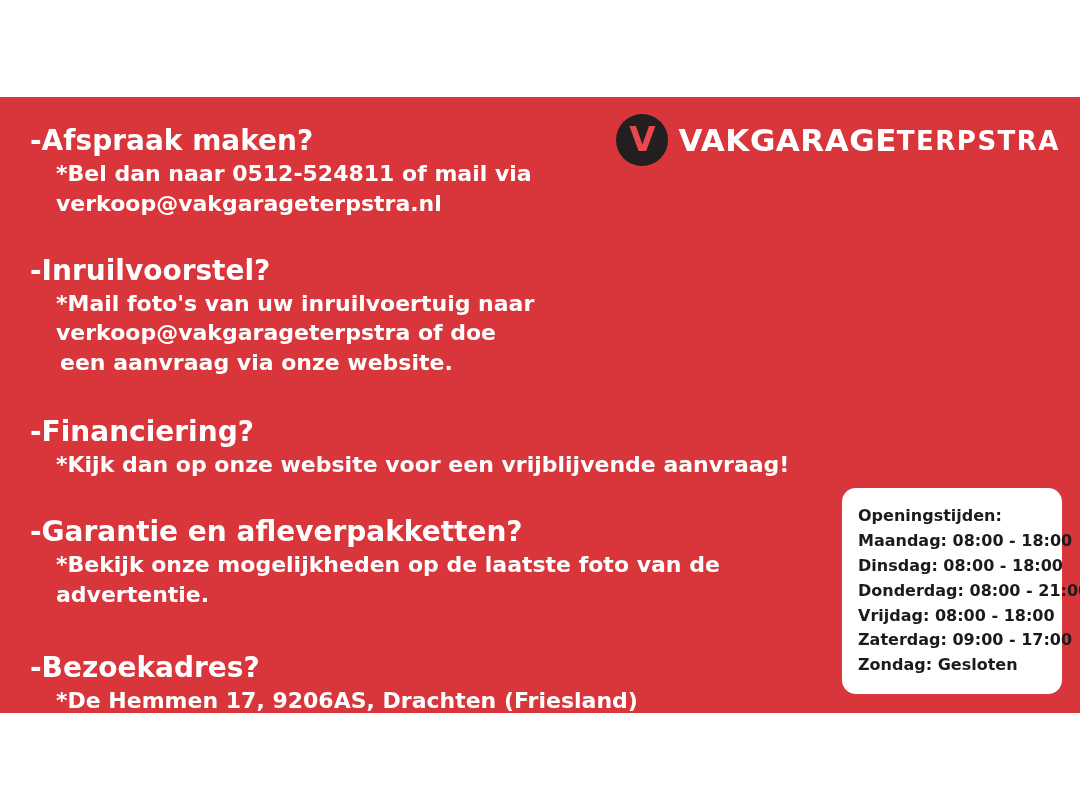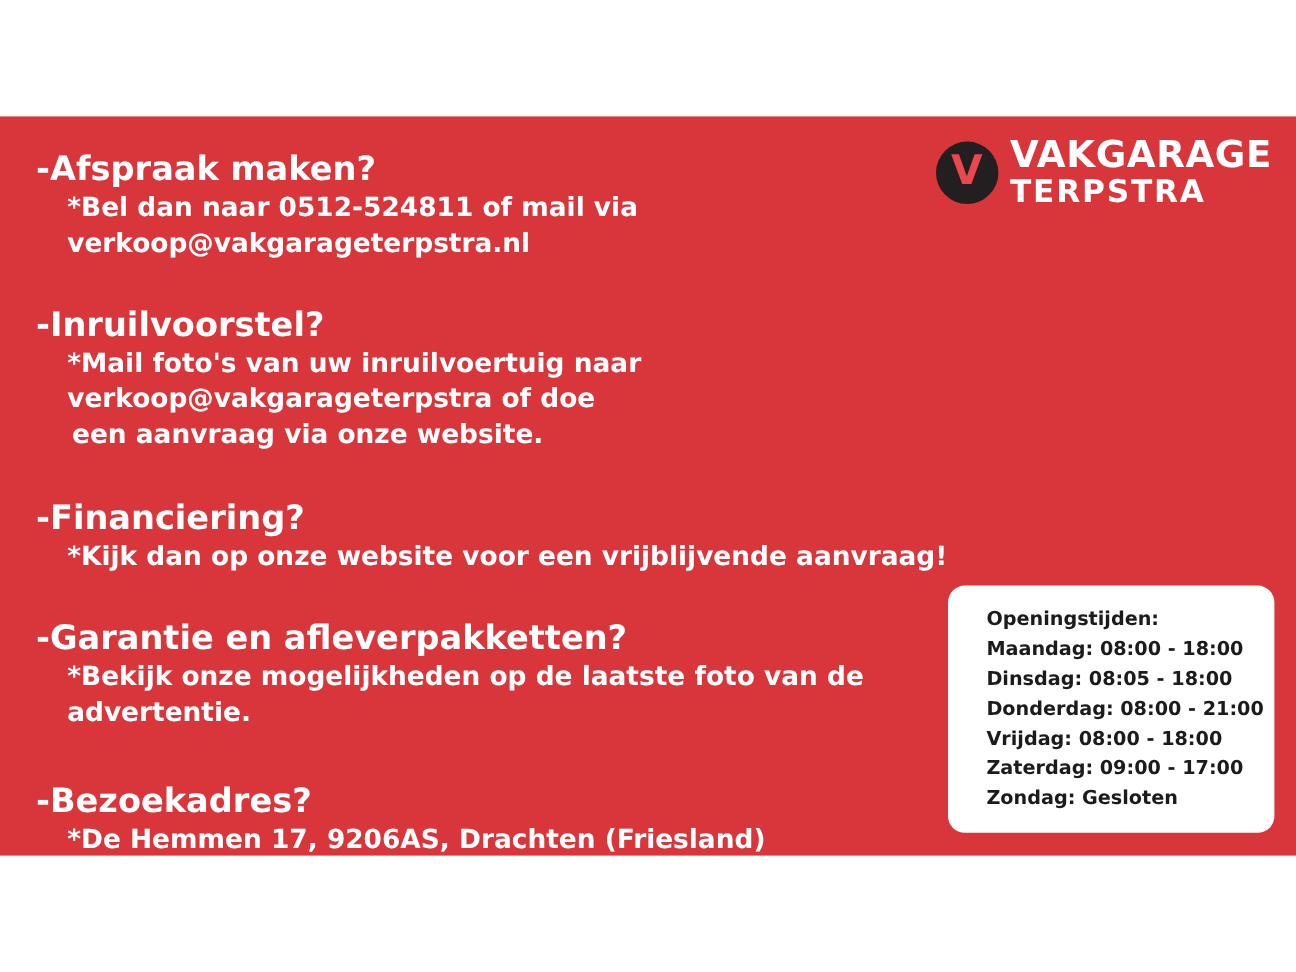--- a/index.html
+++ b/index.html
@@ -45,22 +45,23 @@
   #logo-mark .v {
     color: #e8484e;
     font-size: 34px;
     font-weight: bold;
     font-family: "DejaVu Sans", "Liberation Sans", sans-serif;
     line-height: 1;
     margin-top: -3px;
   }
   #logo-text {
     display: flex;
-    flex-direction: column;
+    flex-direction: row;
     line-height: 1;
+    align-items: center;
   }
   #logo-text .brand {
     color: #ffffff;
     font-size: 31px;
     font-weight: bold;
     letter-spacing: 0.5px;
   }
   #logo-text .sub {
     color: #ffffff;
     font-size: 26px;
@@ -100,24 +101,24 @@
   
   #block-0 { margin-bottom: 36px; }
   #block-1 { margin-bottom: 36px; }
   #block-2 { margin-bottom: 38px; }
   #block-3 { margin-bottom: 34px; }
   
   #hours {
     position: absolute;
     right: 18px;
     bottom: 19px;
-    width: 272px;
+    width: 220px;
     background: #ffffff;
     border-radius: 14px;
-    padding: 16px 14px 16px 32px;
+    padding: 16px 14px 16px 16px;
     box-sizing: border-box;
   }
   #hours .line {
     color: #1b1b1b;
     font-size: 16px;
     font-weight: bold;
     line-height: 1.55;
     white-space: nowrap;
   }
 </style>
@@ -174,21 +175,21 @@
         <p class="a">
           <span>*De Hemmen 17, 9206AS, Drachten (Friesland)</span>
         </p>
       </div>
 
     </div>
 
     <div id="hours">
       <div class="line">Openingstijden:</div>
       <div class="line">Maandag: 08:00 - 18:00</div>
-      <div class="line">Dinsdag: 08:05 - 18:00</div>
+      <div class="line">Dinsdag: 08:00 - 18:00</div>
       <div class="line">Donderdag: 08:00 - 21:00</div>
       <div class="line">Vrijdag: 08:00 - 18:00</div>
       <div class="line">Zaterdag: 09:00 - 17:00</div>
       <div class="line">Zondag: Gesloten</div>
     </div>
 
   </div>
 </div>
 
 </body></html>

